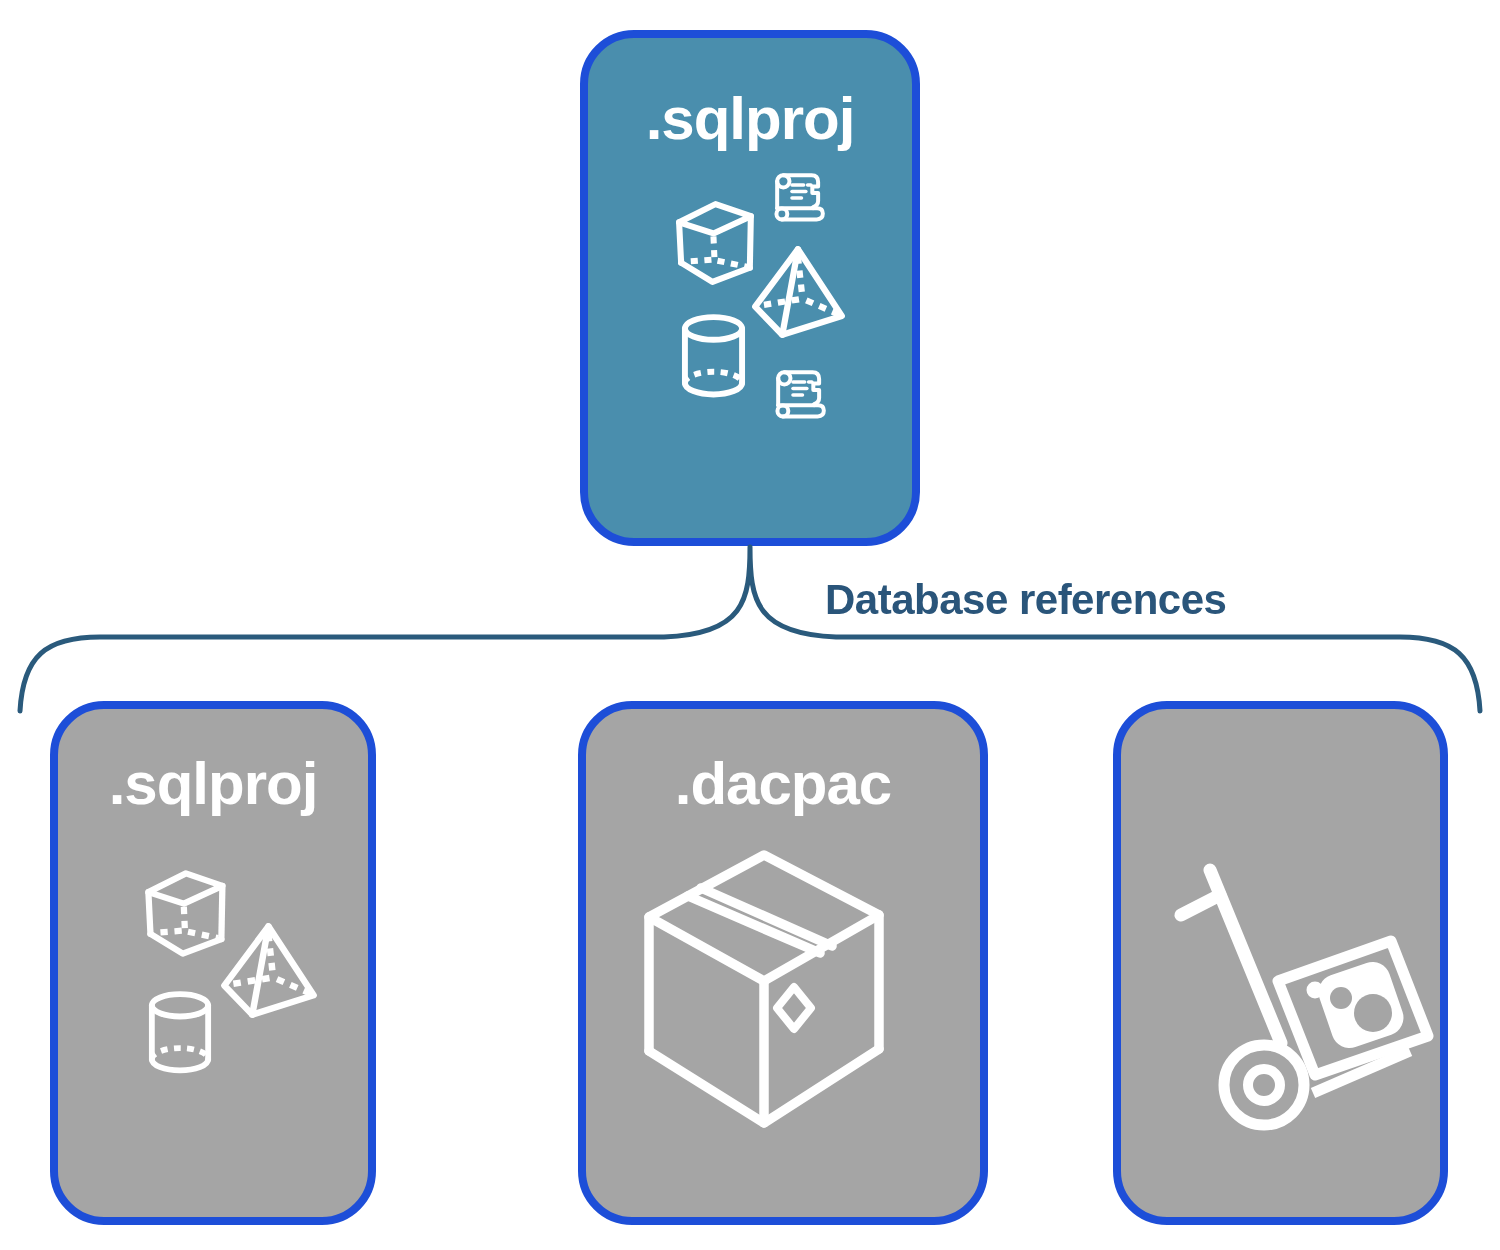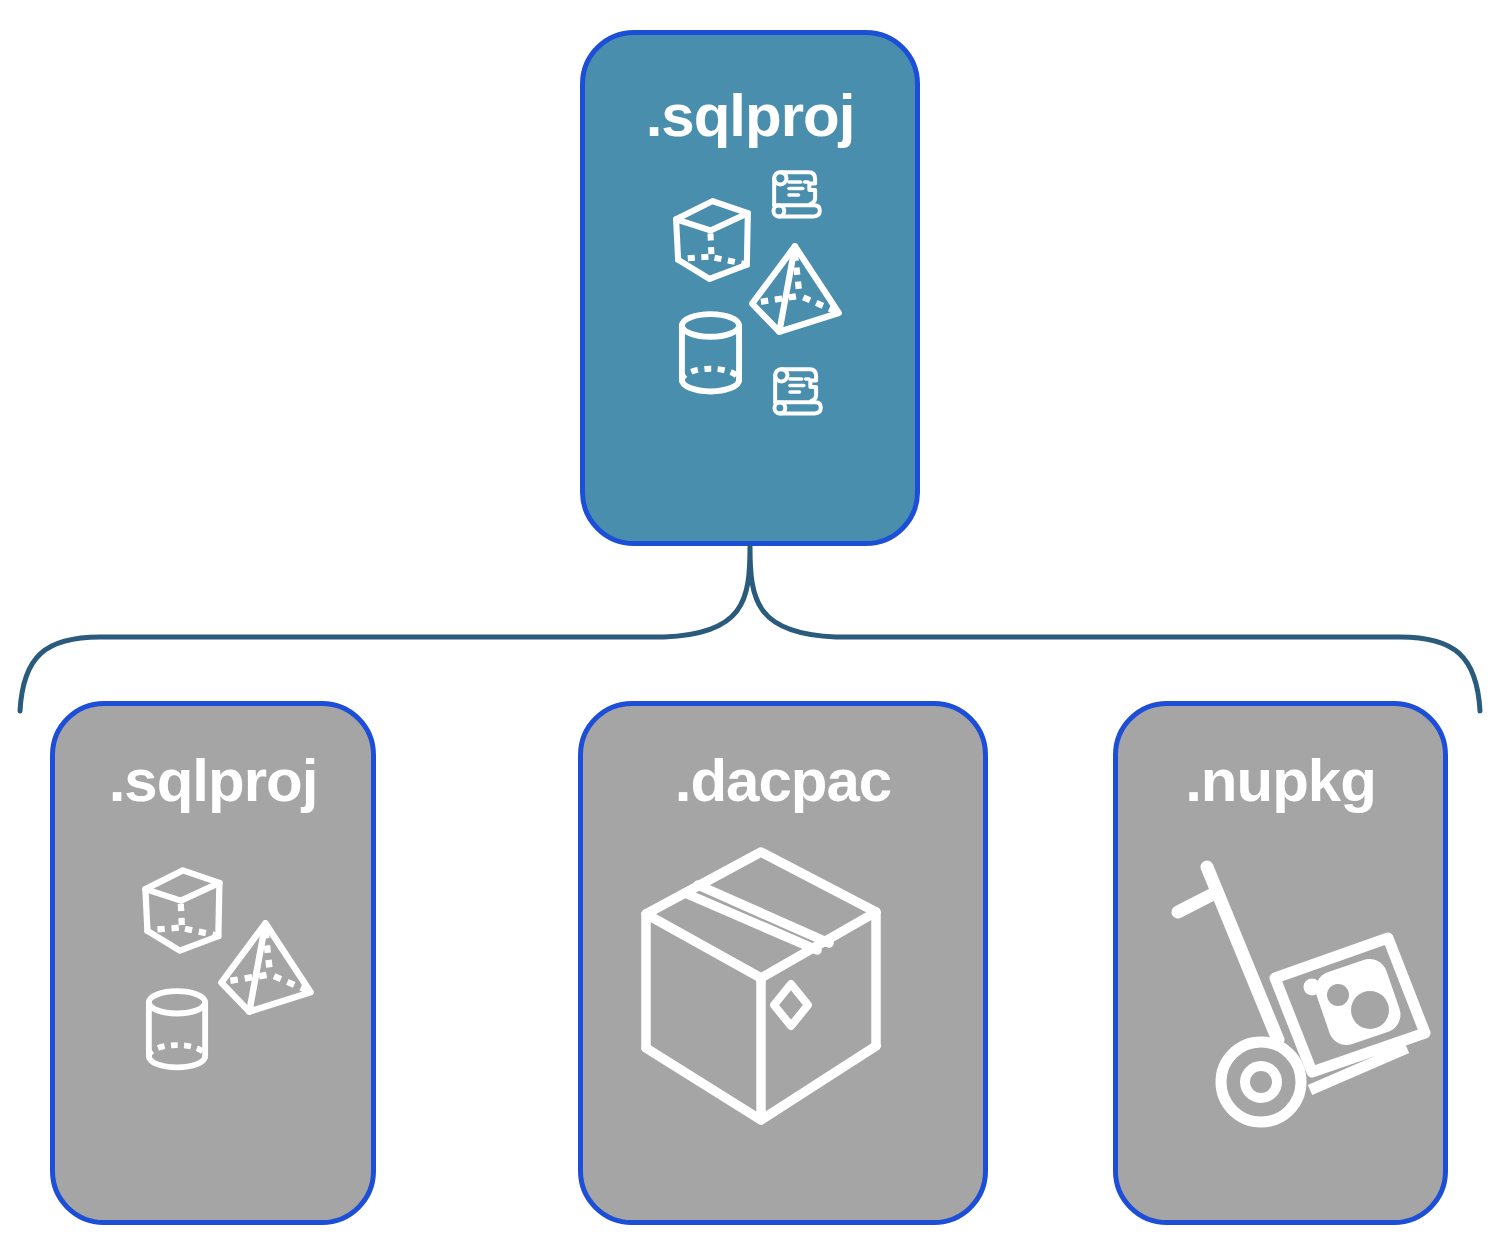--- a/index.html
+++ b/index.html
@@ -1,20 +1,20 @@
 <!DOCTYPE html>
 <html><head>
 <meta charset="utf-8">
 <style>
   html,body{margin:0;padding:0;background:#ffffff;}
   #canvas{
     position:relative;width:1500px;height:1250px;background:#ffffff;overflow:hidden;
     font-family:"Liberation Sans","DejaVu Sans",sans-serif;
   }
-  .card{position:absolute;box-sizing:border-box;border:5px solid #1d4ed8;border-radius:54px;}
+  .card{position:absolute;box-sizing:border-box;border:8px solid #1d4ed8;border-radius:54px;}
   .card.teal{background:#4A8EAD;}
   .card.gray{background:#A5A5A5;}
   #top-card{left:580px;top:30px;width:340px;height:516px;}
   #card-1{left:50px;top:701px;width:326px;height:524px;}
   #card-2{left:578px;top:701px;width:410px;height:524px;}
   #card-3{left:1113px;top:701px;width:335px;height:524px;}
   .card-title{
     position:absolute;left:0;right:0;top:42px;text-align:center;
     color:#ffffff;font-size:60px;font-weight:700;letter-spacing:-1px;line-height:1.1;
   }
@@ -93,20 +93,21 @@
         <path d="M29 31 H48"></path>
         <path d="M29 40 H42"></path>
       </g>
     </svg>
   </div>
 
   <svg id="connector-svg" viewBox="0 0 1500 1250">
     <path d="M750 547 C750 600 744 634 664 637 L100 637 C46 637 23 656 20 711
              M750 547 C750 600 756 634 836 637 L1400 637 C1454 637 1477 656 1480 711" fill="none" stroke="#2A5A7C" stroke-width="5" stroke-linecap="round"></path>
   </svg>
+  <div id="connector-label">Database references</div>
 
   <div class="card gray" id="card-1">
     <div class="card-title">.sqlproj</div>
 
     <svg class="icon" style="left:81px;top:156px;" width="98" height="96" viewBox="0 0 94 92" fill="none" stroke="#ffffff" stroke-width="6" stroke-linecap="round" stroke-linejoin="round">
       <path d="M9 26 L45 8 L80 20 L43 37 Z"></path>
       <path d="M9 26 L11 66"></path>
       <path d="M80 20 L79 71"></path>
       <path d="M11 66 L42 85 L79 71"></path>
       <g stroke-dasharray="7 6.5" stroke-linecap="butt">
@@ -144,21 +145,20 @@
       <path d="M235 65 V199"></path>
       <path d="M5 201 L120 273 L235 199"></path>
       <path d="M120 131 V273"></path>
       <path d="M57 38 L188 96"></path>
       <path d="M44 46 L176 103"></path>
       <path d="M150 137 L167 158 L150 179 L133 158 Z" stroke-width="8"></path>
     </svg>
   </div>
 
   <div class="card gray" id="card-3">
-    <div class="card-title">.nupkg</div>
 
     <svg class="icon" style="left:50px;top:151px;" width="280" height="300" viewBox="0 0 280 300">
 
       <path d="M39 10 L110 183" fill="none" stroke="#ffffff" stroke-width="13" stroke-linecap="round"></path>
       <path d="M10 55 L49 35" fill="none" stroke="#ffffff" stroke-width="13" stroke-linecap="round"></path>
 
       <circle cx="93" cy="225" r="40" fill="none" stroke="#ffffff" stroke-width="11"></circle>
       <circle cx="93" cy="225" r="16" fill="none" stroke="#ffffff" stroke-width="10"></circle>
 
       <path d="M220 81 L257 176 L144 215 L107 121 Z" fill="none" stroke="#ffffff" stroke-width="11" stroke-linejoin="round"></path>

